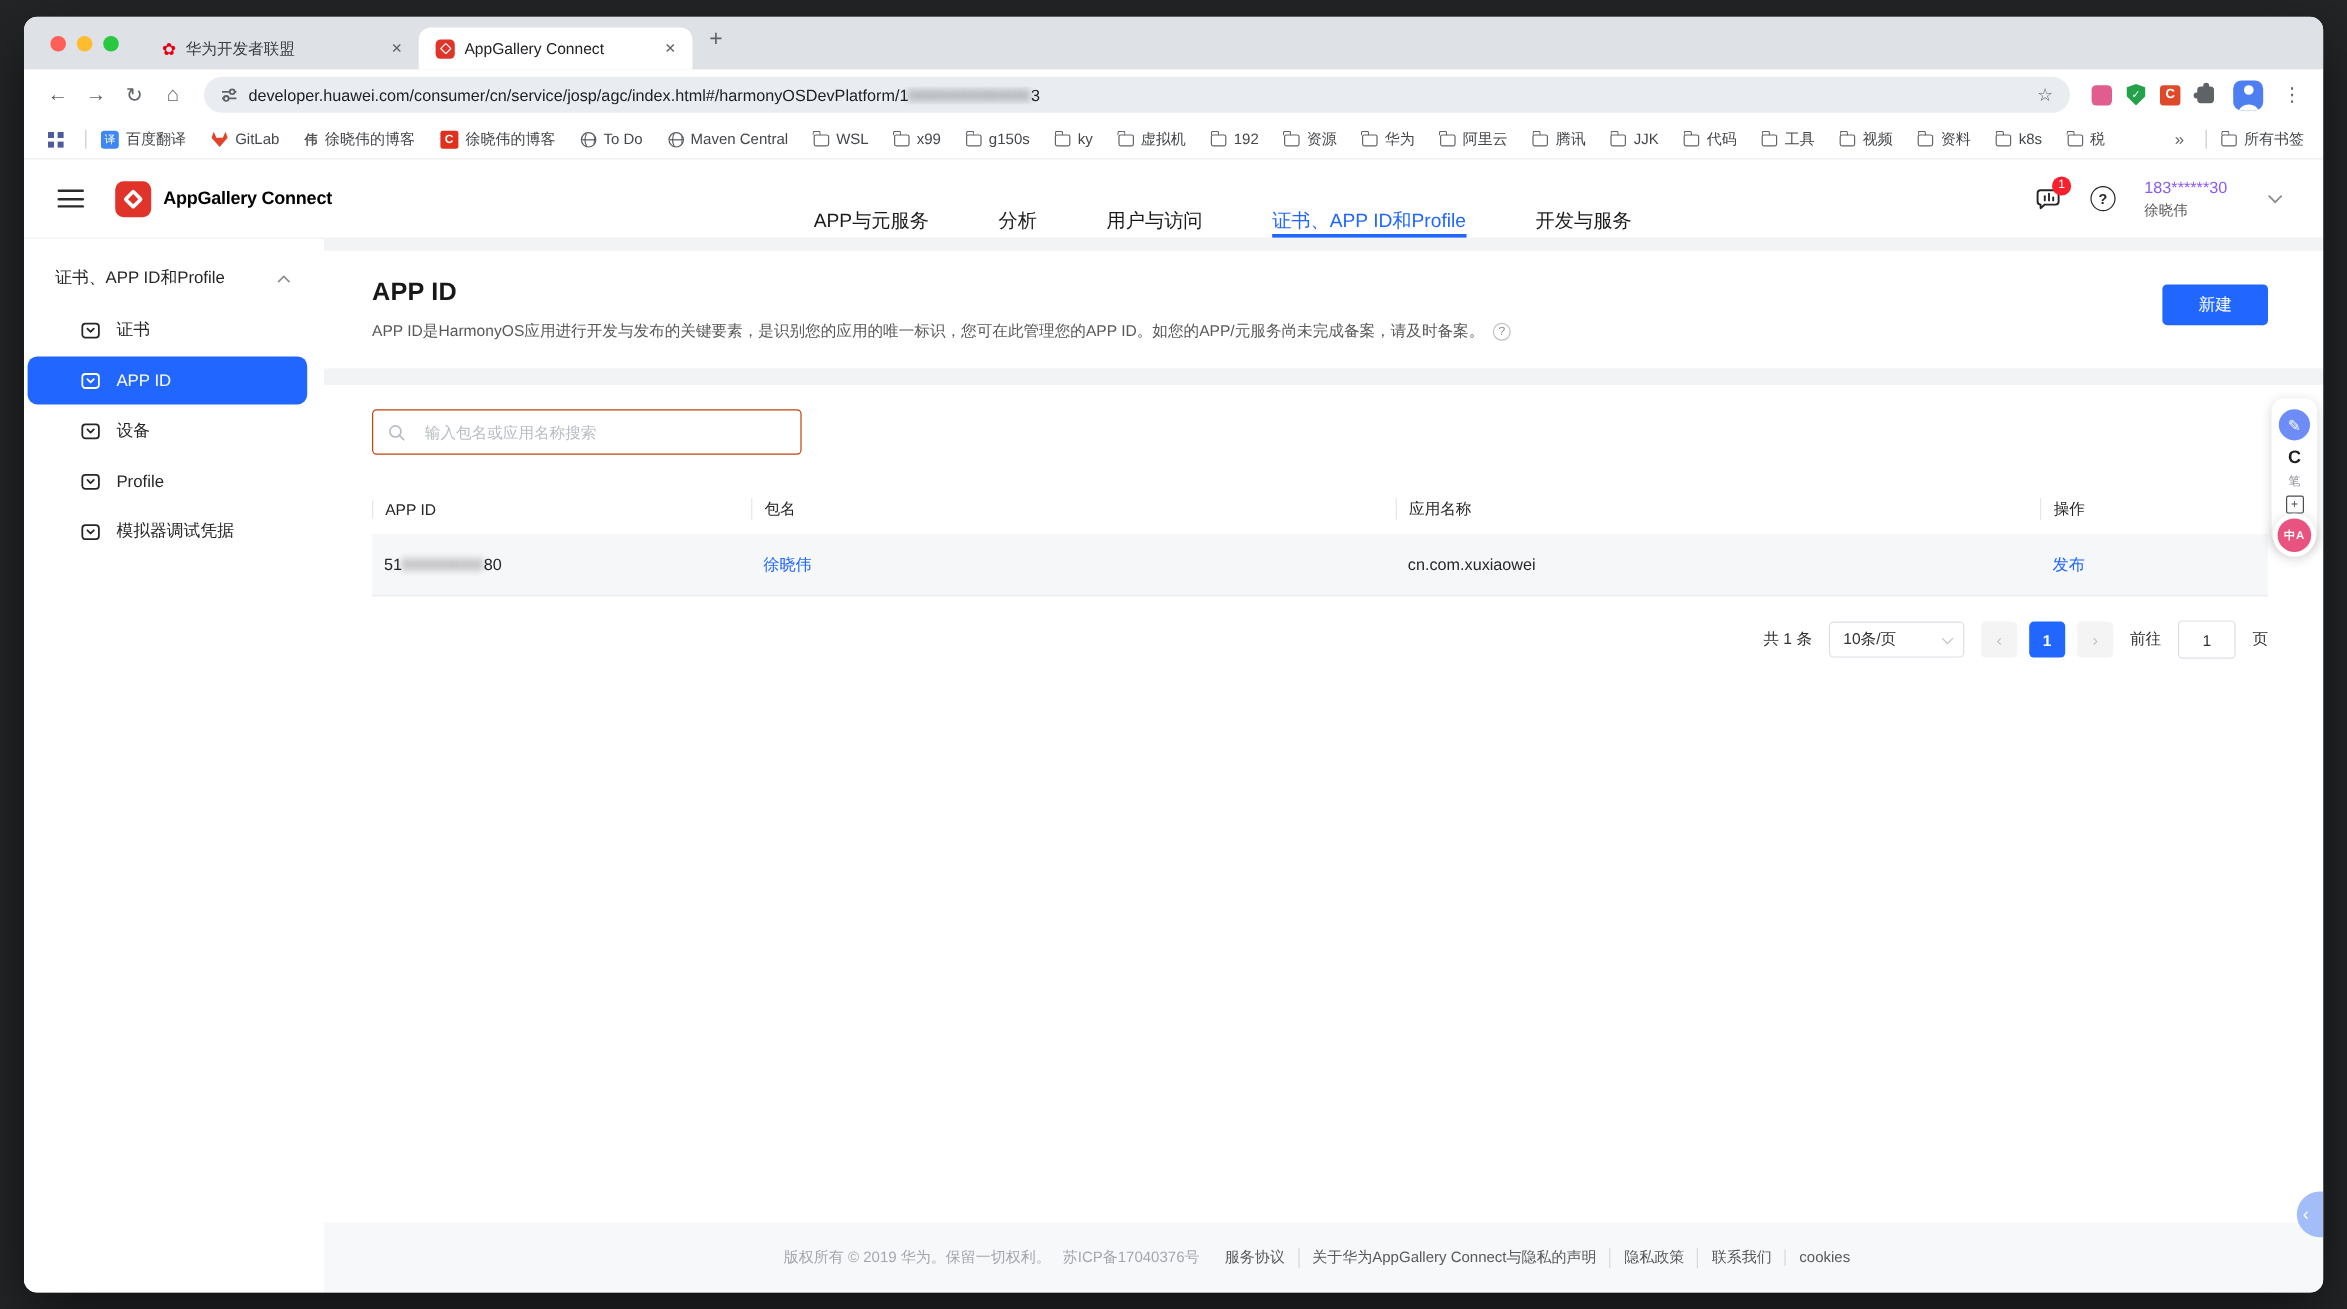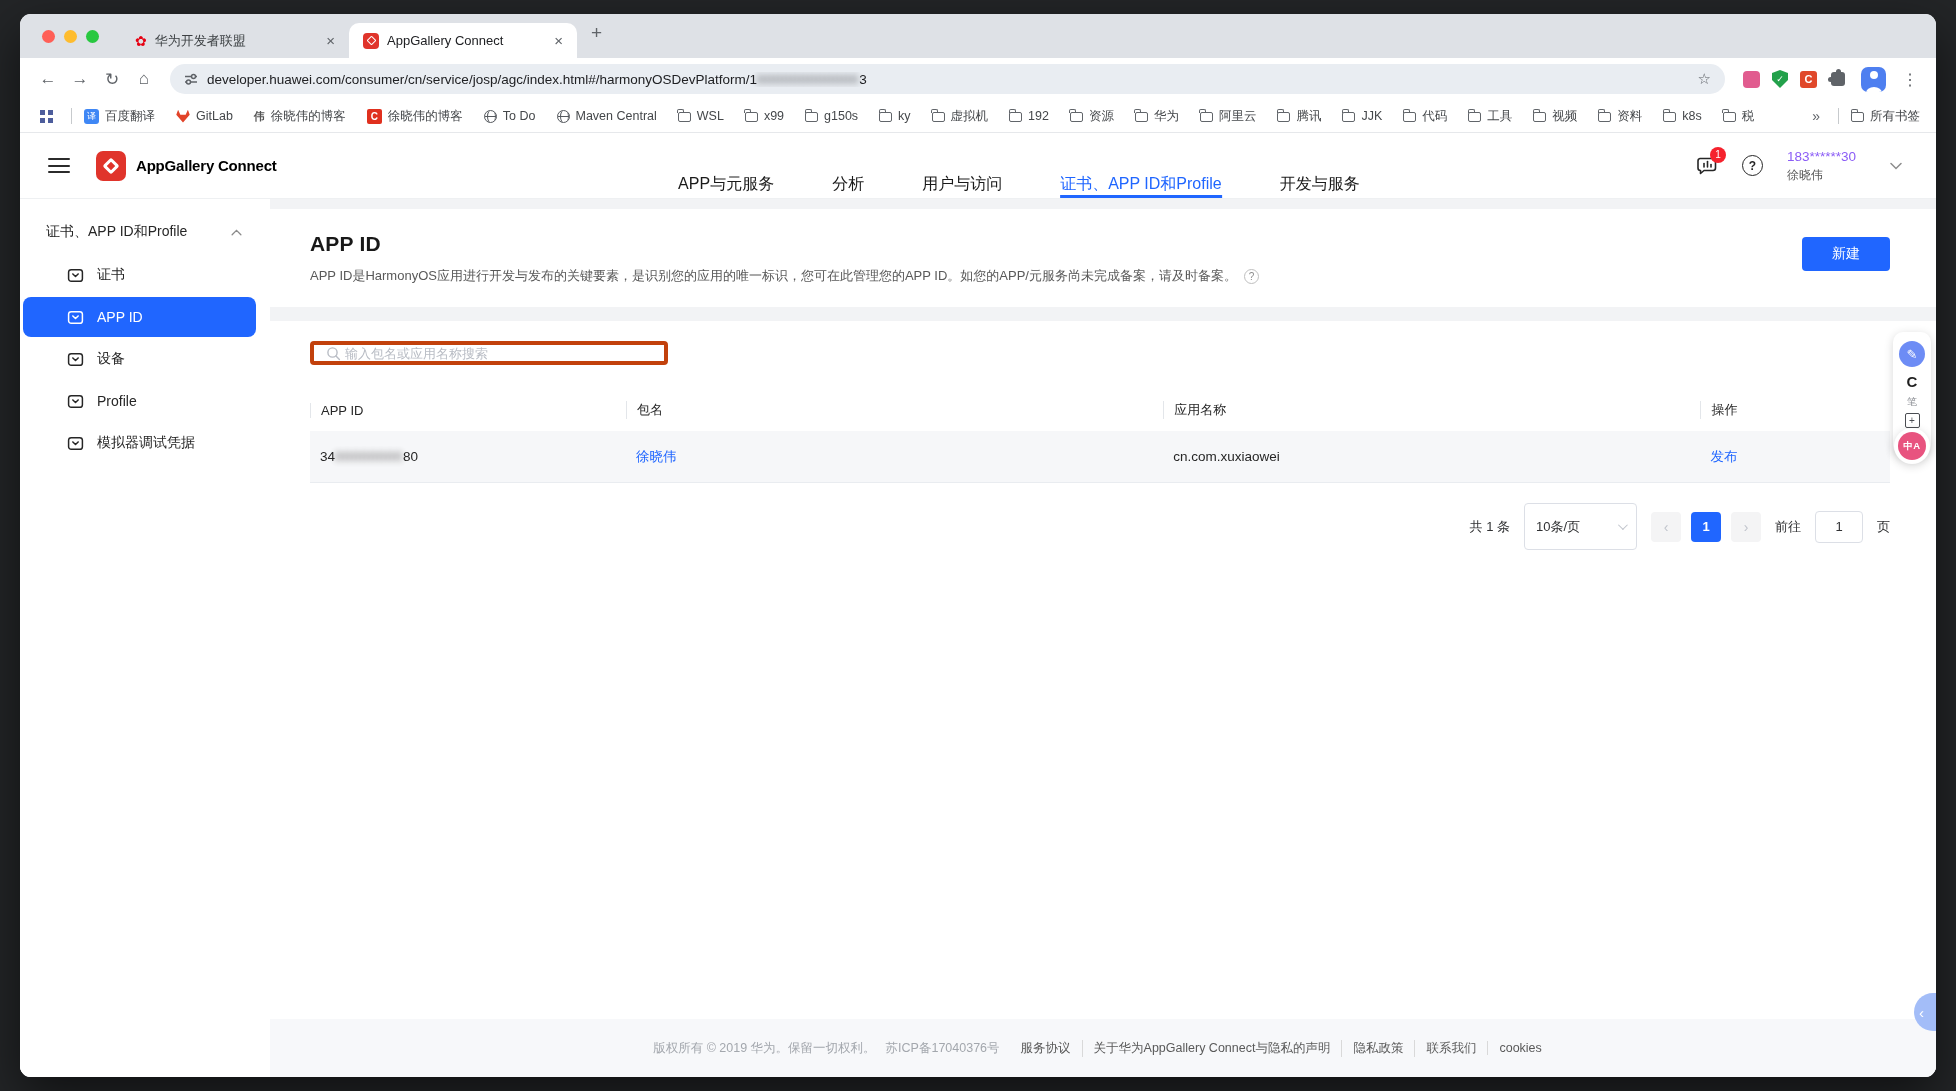--- a/index.html
+++ b/index.html
@@ -95,35 +95,35 @@
   .sb-item { height:40px; display:flex; align-items:center; gap:13px; padding-left:44px; font-size:14px; color:#262626; margin-right:14px; margin-left:3px; border-radius:8px; }
   .sb-item.active { background:var(--accent,#2066ff); color:#fff; }
   .sb-ic { display:inline-flex; }
   .main { flex:1; display:flex; flex-direction:column; min-width:0; }
   .title-card { background:#fff; margin-top:10px; padding:23px 46px 22px 40px; position:relative; }
   .page-title { font-size:21px; font-weight:bold; color:#181818; letter-spacing:.2px; }
   .page-desc { margin-top:11px; font-size:13px; color:#595959; display:flex; align-items:center; gap:7px; }
   .q-circle { width:15px; height:15px; border:1.2px solid #bfbfbf; border-radius:50%; display:inline-grid; place-items:center; font-size:10px; color:#8c8c8c; flex-shrink:0; }
   .btn-primary { position:absolute; right:46px; top:28px; width:88px; height:34px; background:var(--accent,#2066ff); color:#fff; font-size:14px; border:none; border-radius:4px; }
   .table-card { background:#fff; margin-top:14px; flex:1; padding:20px 46px 0 40px; display:flex; flex-direction:column; min-height:0; }
-  .searchbox { width:358px; height:24px; border:4px solid #c2410c; border-radius:4px; display:flex; align-items:center; gap:4px; padding:0 12px; }
+  .searchbox { width:358px; height:38px; border:1px solid #c2410c; border-radius:4px; display:flex; align-items:center; gap:16px; padding:0 12px; }
   .searchbox input { border:none; outline:none; flex:1; font-size:13px; color:#333; font-family:inherit; background:transparent; }
   .searchbox input::placeholder { color:#b8bcc4; }
   .t-head { display:flex; align-items:center; height:42px; margin-top:24px; }
   .t-head > div { font-size:13px; color:#262626; border-left:1px solid #e3e6ea; padding-left:10px; }
   .t-head > div:nth-of-type(1), .t-row > div:nth-of-type(1) { width:20%; }
   .t-head > div:nth-of-type(2), .t-row > div:nth-of-type(2) { width:34%; }
   .t-head > div:nth-of-type(3), .t-row > div:nth-of-type(3) { width:34%; }
   .t-head > div:nth-of-type(4), .t-row > div:nth-of-type(4) { width:12%; }
   .t-row { display:flex; align-items:center; height:52px; background:#f6f7f9; border-bottom:1px solid #e9ecf0; font-size:13.5px; color:#262626; }
   .t-row > div { padding-left:10px; }
   .link { color:var(--accent,#2066ff); }
   
   .pg { display:flex; align-items:center; justify-content:flex-end; gap:14px; margin-top:20px; font-size:13px; color:#303133; }
-  .pg-select { width:113px; height:47px; border:1px solid #dcdfe6; border-radius:4px; display:flex; align-items:center; justify-content:space-between; padding:0 11px; }
+  .pg-select { width:113px; height:30px; border:1px solid #dcdfe6; border-radius:4px; display:flex; align-items:center; justify-content:space-between; padding:0 11px; }
   .chev { width:7px; height:7px; border-right:1.5px solid #c0c4cc; border-bottom:1.5px solid #c0c4cc; display:inline-block; }
   .chev.down { transform:rotate(45deg) translateY(-2px); }
   .pg-btn { width:30px; height:30px; background:#f4f4f5; border-radius:4px; display:grid; place-items:center; color:#c0c4cc; font-size:14px; }
   .pg-cur { width:30px; height:30px; background:var(--accent,#2066ff); border-radius:4px; display:grid; place-items:center; color:#fff; font-size:13px; font-weight:bold; }
   .pg-group { display:flex; align-items:center; gap:10px; }
   .pg-goto { width:48px; height:32px; border:1px solid #dcdfe6; border-radius:4px; text-align:center; font-size:13px; color:#303133; outline:none; font-family:inherit; }
   
   .main-footer { height:58px; display:flex; align-items:center; justify-content:center; gap:10px; font-size:12.5px; color:#595959; background:#f7f8fa; }
   .f-copy { color:#a3a7ad; }
   .f-links { display:flex; align-items:center; }
@@ -450,21 +450,21 @@
             <div>APP ID</div>
 
             <div>包名</div>
 
             <div>应用名称</div>
 
             <div>操作</div>
           </div>
 
         <div class="t-row">
-          <div><span>34</span><span class="blurred">00000000</span><span>80</span></div>
+          <div><span>51</span><span class="blurred">00000000</span><span>80</span></div>
           <div><span class="link">徐晓伟</span></div>
           <div>cn.com.xuxiaowei</div>
           <div><span class="link">发布</span></div>
         </div>
 
         <div class="pg">
           <span>共 1 条</span>
           <span class="pg-select">
             <span>10条/页</span>
             <i class="chev down"></i>

